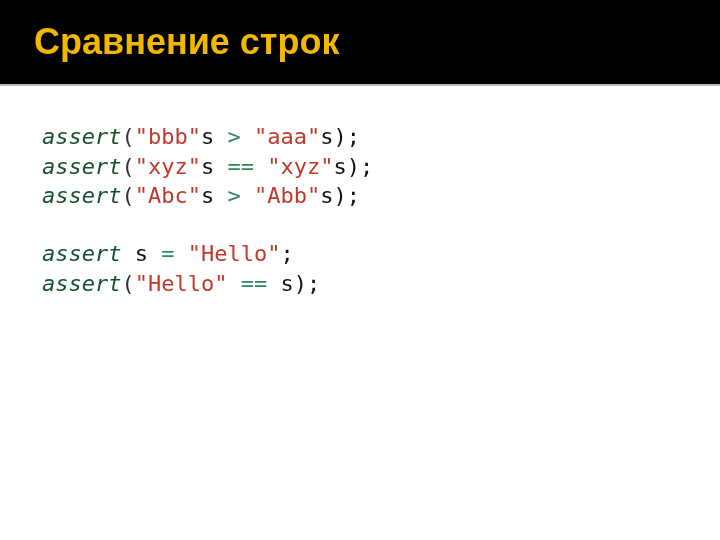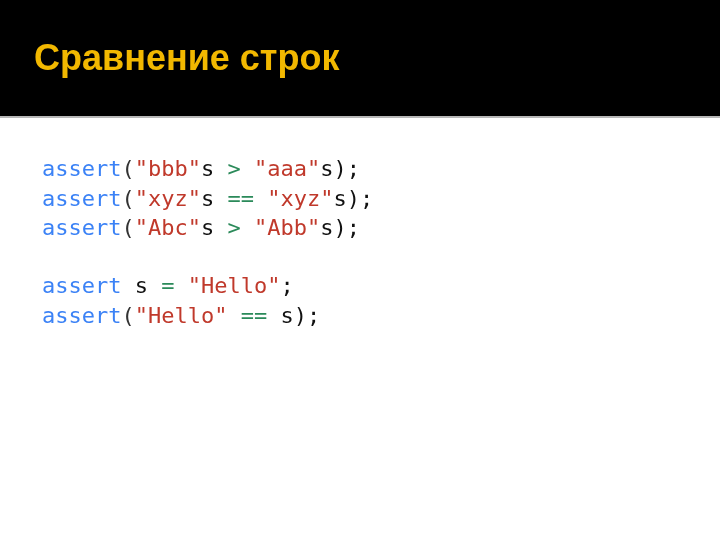--- a/index.html
+++ b/index.html
@@ -5,21 +5,21 @@
     * { margin: 0; padding: 0; box-sizing: border-box; }
     body {
       width: 720px;
       height: 540px;
       background: #fff;
       font-family: Arial, sans-serif;
       overflow: hidden;
     }
     .header {
       background: #000;
-      height: 116px;
+      height: 84px;
       display: flex;
       align-items: center;
       padding-left: 34px;
     }
     .title {
       color: #f2b800;
       font-size: 36px;
       font-weight: bold;
     }
     .divider {
@@ -27,21 +27,21 @@
       background: #b8b8b8;
       width: 100%;
     }
     .content {
       padding: 36px 42px;
       font-family: "Lucida Console", Consolas, monospace;
       font-size: 22px;
       line-height: 1.35;
       color: #231f20;
     }
-    .kw { color: #3b82f6; }
+    .kw { color: #14532d; font-style: italic; }
     .str { color: #c0392b; }
     .op { color: #2b8a5a; }
     .pn { color: #333; }
     .id { color: #111; }
     .code-line { white-space: pre; }
     .spacer { height: 28px; }
   </style>
 </head>
 <body>
 

